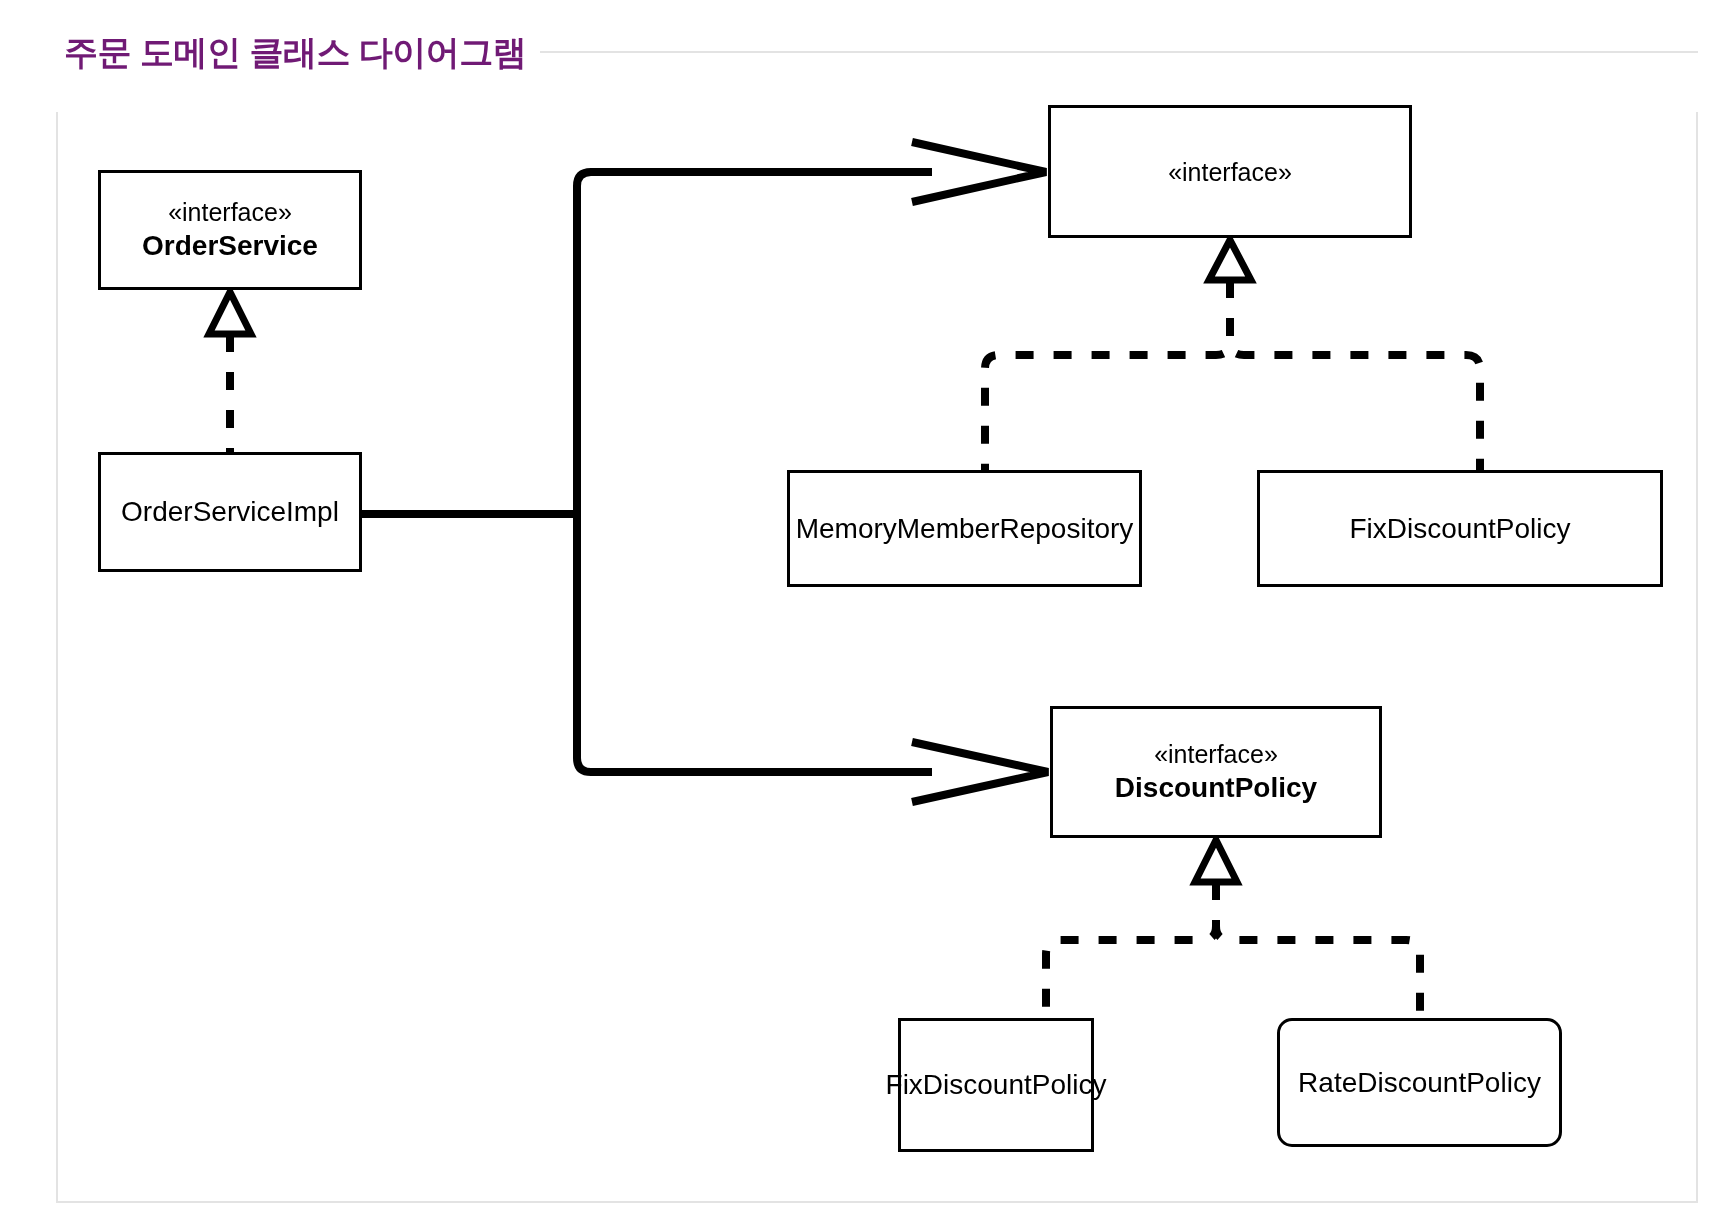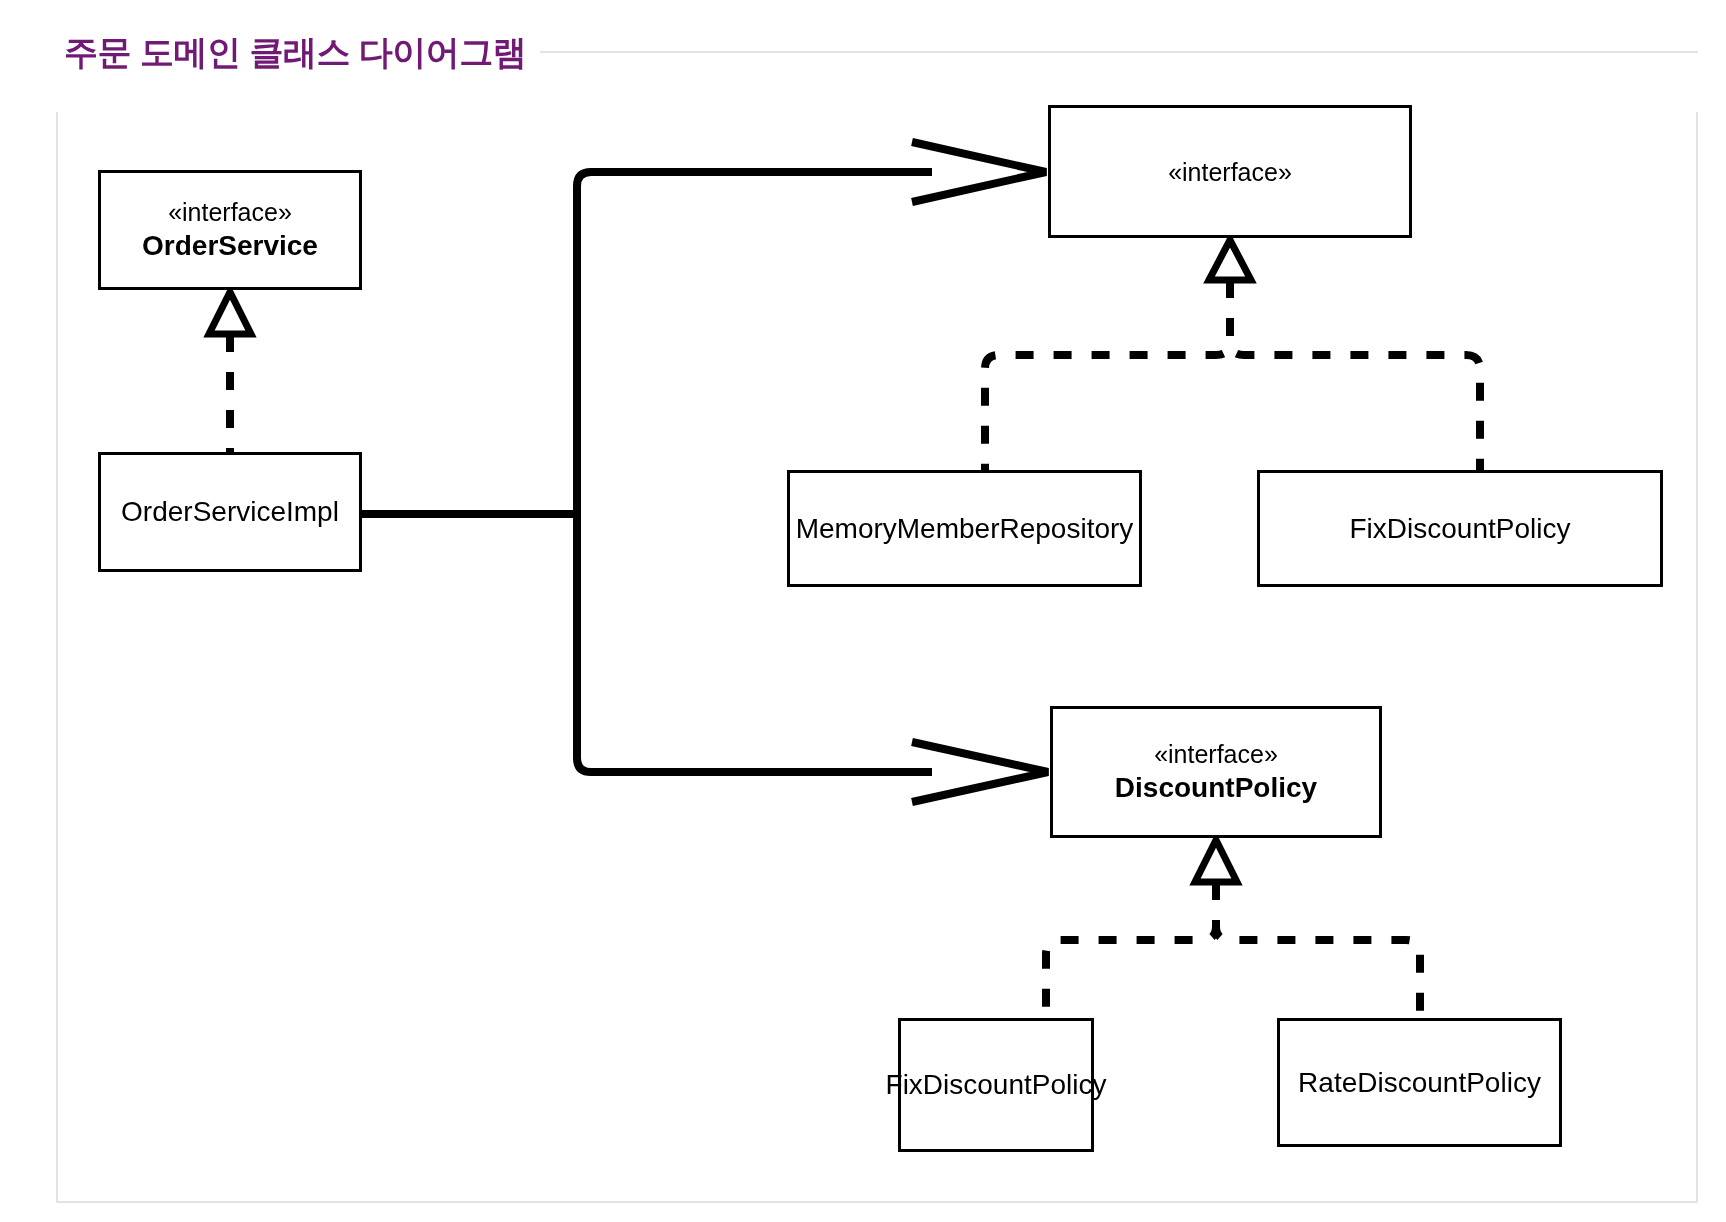--- a/index.html
+++ b/index.html
@@ -89,21 +89,21 @@
     line-height: 36px;
   }
   
   #box-order-service      { left: 98px;  top: 170px;  width: 264px; height: 120px; }
   #box-order-service-impl { left: 98px;  top: 452px;  width: 264px; height: 120px; }
   #box-member-repository  { left: 1048px; top: 105px;  width: 364px; height: 133px; }
   #box-memory-member-repo { left: 787px;  top: 470px;  width: 355px; height: 117px; }
   #box-db-member-repo     { left: 1257px; top: 470px;  width: 406px; height: 117px; }
   #box-discount-policy    { left: 1050px; top: 706px;  width: 332px; height: 132px; }
   #box-fix-discount       { left: 898px;  top: 1018px; width: 196px; height: 134px; }
-  #box-rate-discount      { left: 1277px; top: 1018px; width: 285px; height: 129px; }
+  #box-rate-discount      { left: 1277px; top: 1018px; width: 285px; height: 129px; border-radius: 15px; }
 </style>
 </head>
 <body>
 
 <div id="root">
 
   <div id="diagram-title">주문 도메인 클래스 다이어그램</div>
 
   <div id="title-rule"></div>
 

